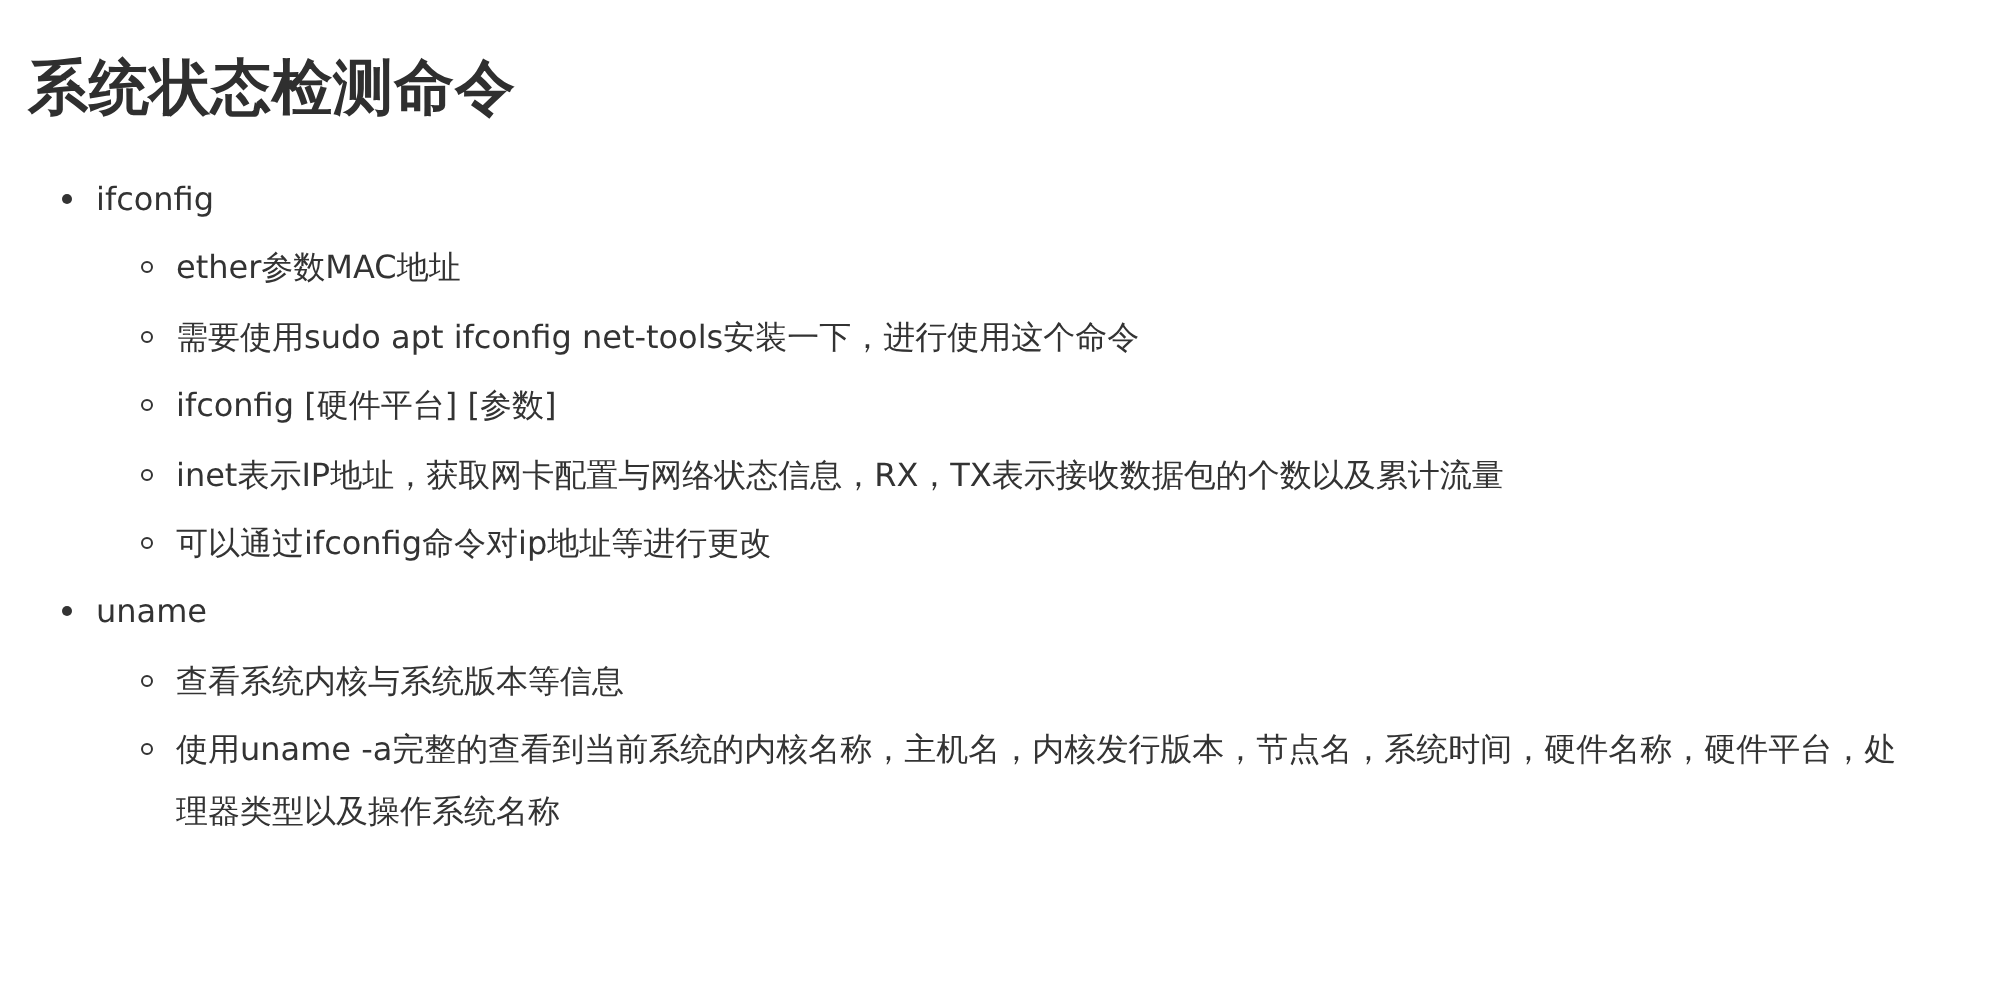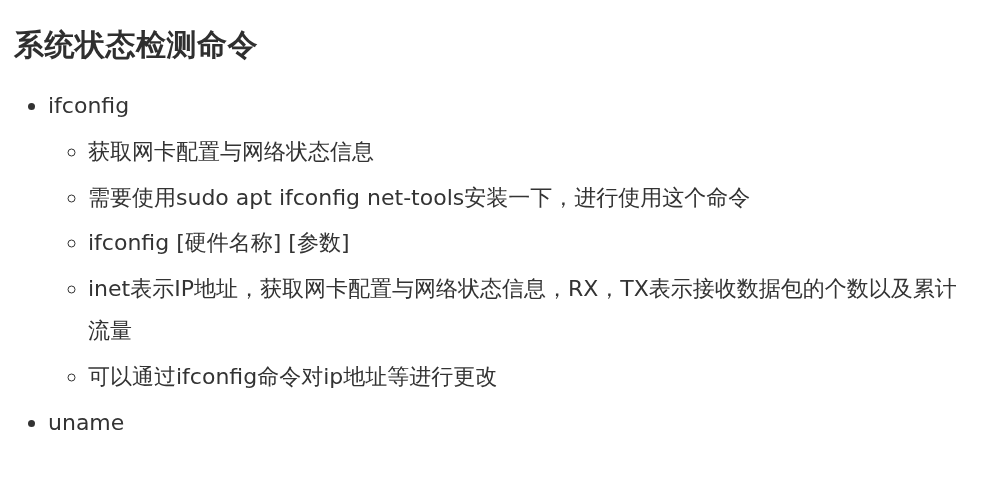--- a/index.html
+++ b/index.html
@@ -21,21 +21,21 @@
     font-size: 30px;
     line-height: 1.1;
     font-weight: 700;
     color: #2f2f2f;
     letter-spacing: 0.5px;
   }
   ul.top-list {
     margin: 0;
     padding-left: 34px;
     list-style-type: disc;
-    font-size: 22px;
+    font-size: 16px;
     line-height: 1.9;
   }
   ul.top-list > li {
     margin: 4px 0;
   }
   .cmd-label {
     color: #333333;
   }
   ul.sub-list {
     margin: 2px 0 0 0;
@@ -56,27 +56,31 @@
 
 <div class="page">
 
   <h1 class="doc-title">系统状态检测命令</h1>
 
   <ul class="top-list">
 
     <li>
       <span class="cmd-label">ifconfig</span>
       <ul class="sub-list">
-        <li>获取网卡配置与网络状态信息</li>
+        <li>ether参数MAC地址</li>
         <li>需要使用sudo apt ifconfig net-tools安装一下，进行使用这个命令</li>
-        <li>ifconfig [硬件名称] [参数]</li>
+        <li>ifconfig [硬件平台] [参数]</li>
         <li>inet表示IP地址，获取网卡配置与网络状态信息，RX，TX表示接收数据包的个数以及累计流量</li>
         <li>可以通过ifconfig命令对ip地址等进行更改</li>
       </ul>
     </li>
 
     <li>
       <span class="cmd-label">uname</span>
+      <ul class="sub-list">
+        <li>查看系统内核与系统版本等信息</li>
+        <li>使用uname -a完整的查看到当前系统的内核名称，主机名，内核发行版本，节点名，系统时间，硬件名称，硬件平台，处理器类型以及操作系统名称</li>
+      </ul>
     </li>
 
   </ul>
 
 </div>
 
 </body></html>

